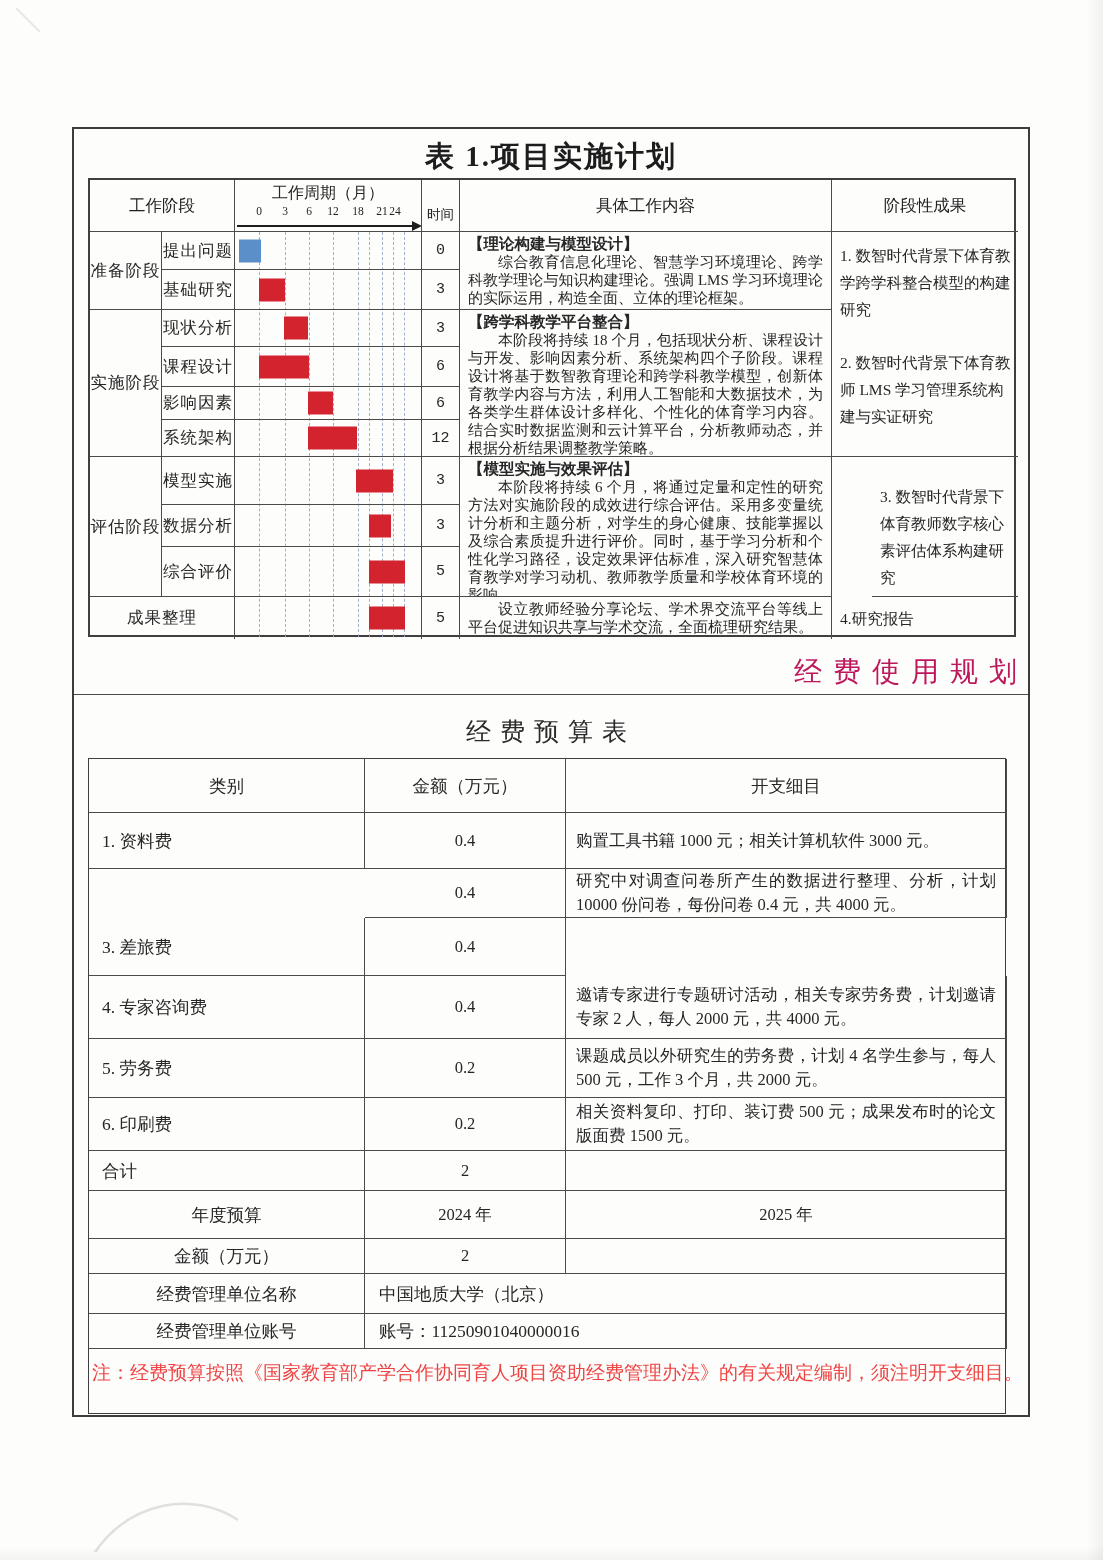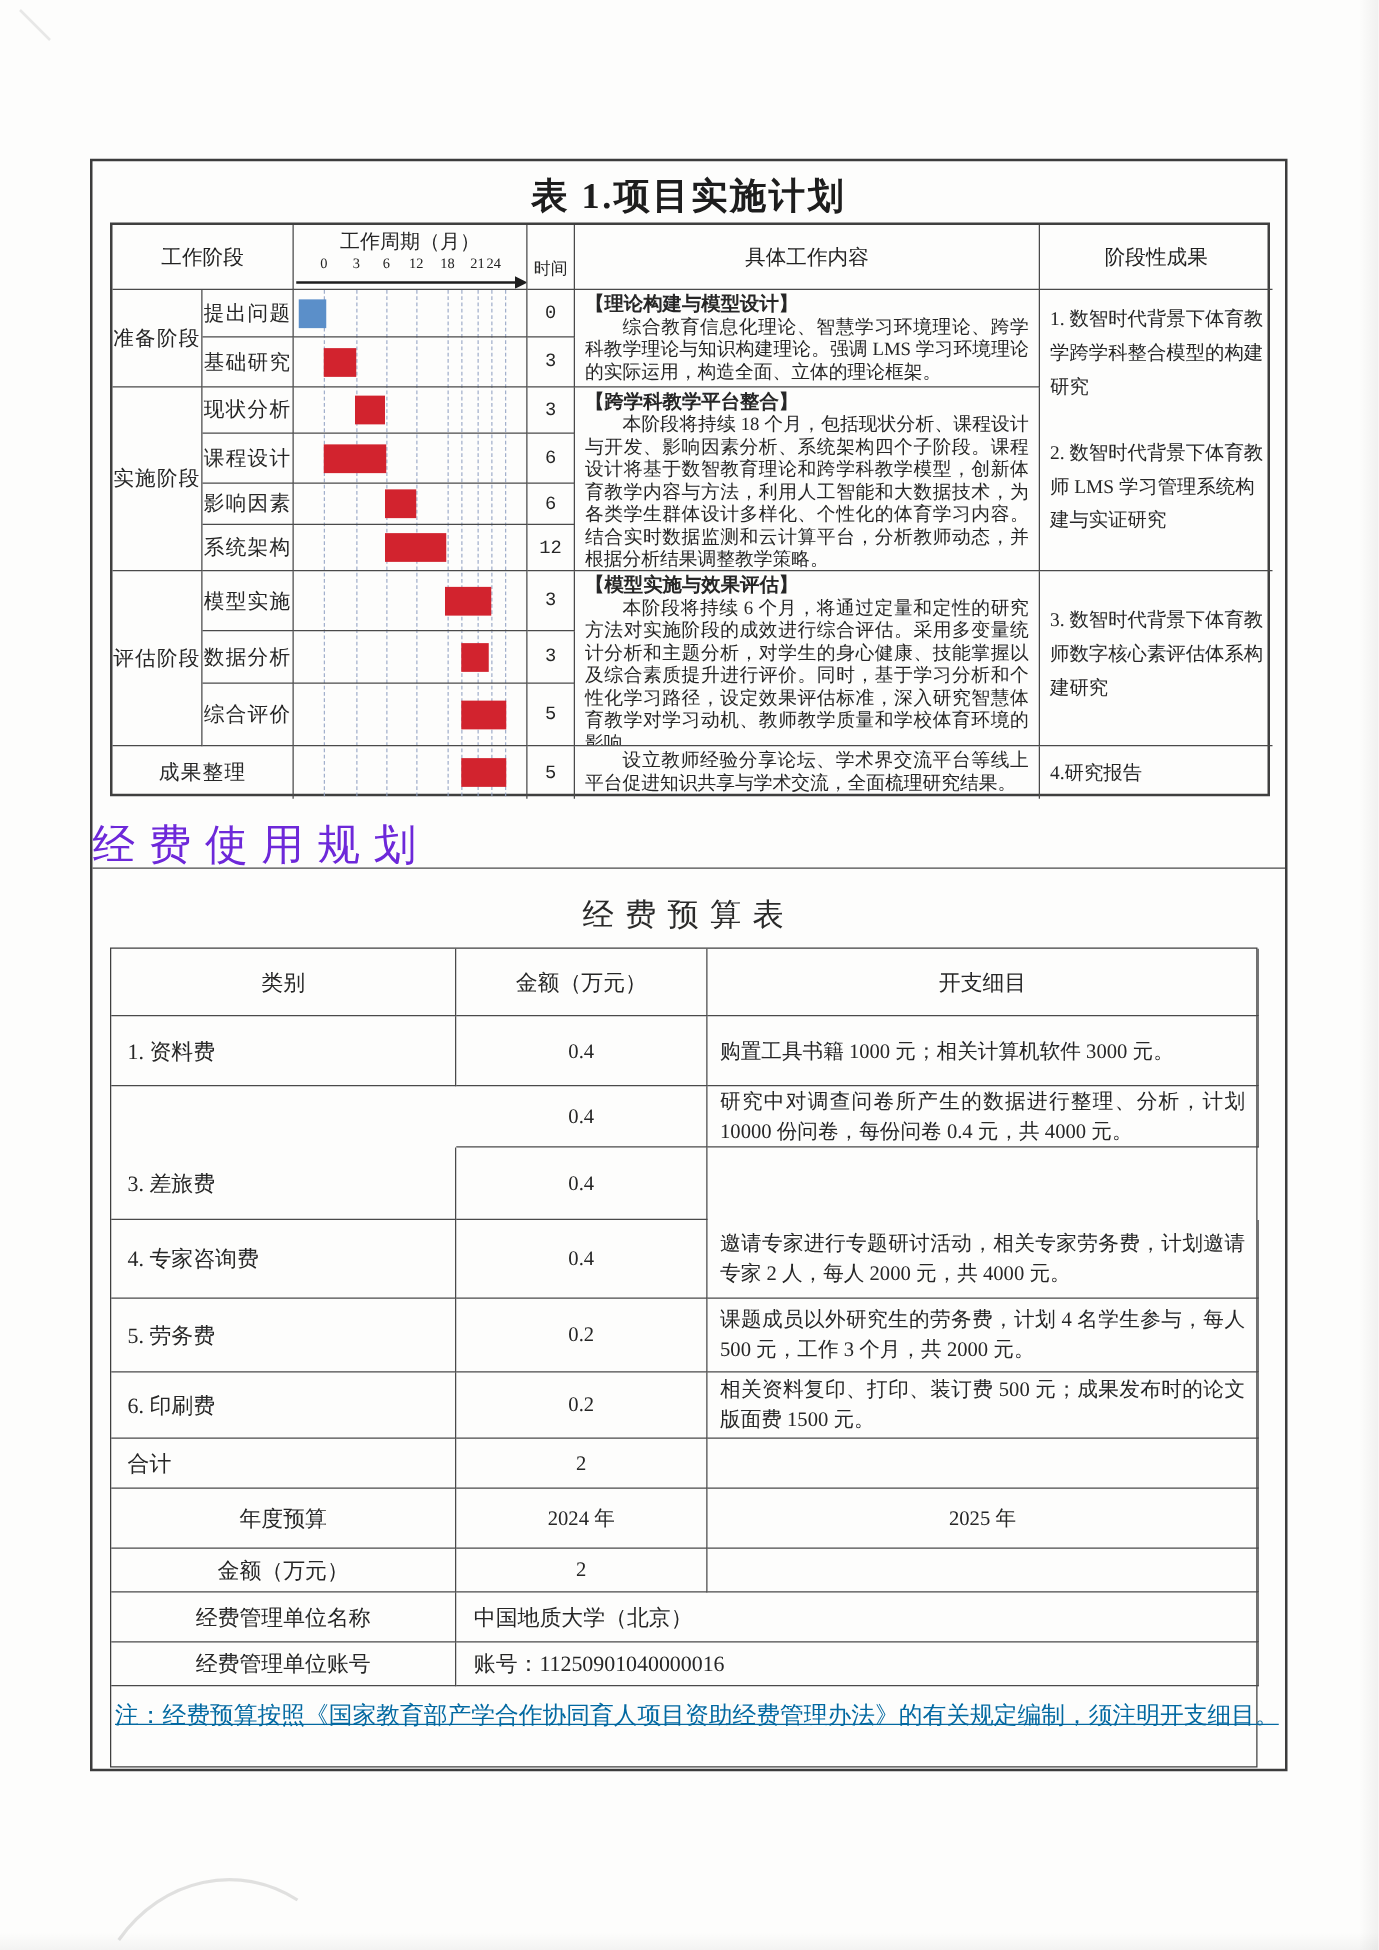--- a/index.html
+++ b/index.html
@@ -56,26 +56,26 @@
   .time-val{font-size:15px;}
   .stage-label,.task-label{font-size:16.5px;letter-spacing:1px;}
 
   .content-cell{padding:3px 8px 0 8px;text-align:justify;font-size:15px;line-height:18px;z-index:1;background:transparent;}
   .content-head{font-weight:bold;font-size:15.5px;}
   .content-body{text-indent:2em;}
 
   .result-cell{padding:10px 6px 0 8px;font-size:15.5px;line-height:27px;}
   .result-item{margin:0 0 0 0;}
   .result-item + .result-item{margin-top:26px;}
-  .result-cell.pad-big{padding-top:26px;}
+  .result-cell.pad-big{padding-top:26px;margin-left:40px;}
   .result-cell.center-v{display:flex;align-items:center;padding-top:0;}
 
   
-  .funding-heading{position:absolute;left:0;top:524px;width:100%;text-align:left;
-    font-size:34px;letter-spacing:11px;color:#6d28d9;}
+  .funding-heading{position:absolute;left:0;top:524px;width:100%;text-align:right;
+    font-size:28px;letter-spacing:11px;color:#be185d;}
   .hr-sep{position:absolute;left:0;top:565px;width:100%;border-top:1.6px solid #4a4a4a;}
   .budget-heading{position:absolute;left:0;top:586px;width:100%;text-align:center;
     font-size:25px;letter-spacing:9px;color:#2a2a2a;}
 
   
   .budget-table{
     position:absolute;left:14px;top:629px;width:918px;height:656px;
     display:grid;
     grid-template-columns:276px 201px 441px;
     grid-template-rows:54px 56px 49px 58px 63px 59px 53px 40px 48px 35px 40px 35px;
@@ -84,21 +84,21 @@
   .b{border-right:1.4px solid #4a4a4a;border-bottom:1.4px solid #4a4a4a;
      box-sizing:border-box;position:relative;overflow:hidden;}
   .b-center{display:flex;align-items:center;justify-content:center;text-align:center;}
   .b-left{display:flex;align-items:center;padding-left:13px;}
   .b-detail{display:flex;align-items:center;padding:1px 10px;font-size:16.5px;line-height:24px;text-align:justify;}
   .b-value{display:flex;align-items:center;padding-left:14px;font-size:17.5px;}
   .amount{font-size:16.5px;}
 
   
   .note{position:absolute;left:2px;top:1229px;width:948px;
-    font-size:19px;line-height:30px;text-indent:16px;color:#0369a1;text-align:justify;text-decoration:underline;}
+    font-size:19px;line-height:30px;text-indent:16px;color:#ef4444;text-align:justify;}
 
   .artifact{position:absolute;left:0;top:0;pointer-events:none;}
 </style>
 </head>
 <body>
 
 <svg class="artifact" width="1103" height="1560">
   <path d="M 95 1552 C 130 1502 192 1490 238 1520" stroke="#bdbdbd" stroke-width="2.5" fill="none" opacity="0.45"></path>
   <path d="M 16 8 L 40 32" stroke="#d2d2d2" stroke-width="2" fill="none" opacity="0.5"></path>
 </svg>

